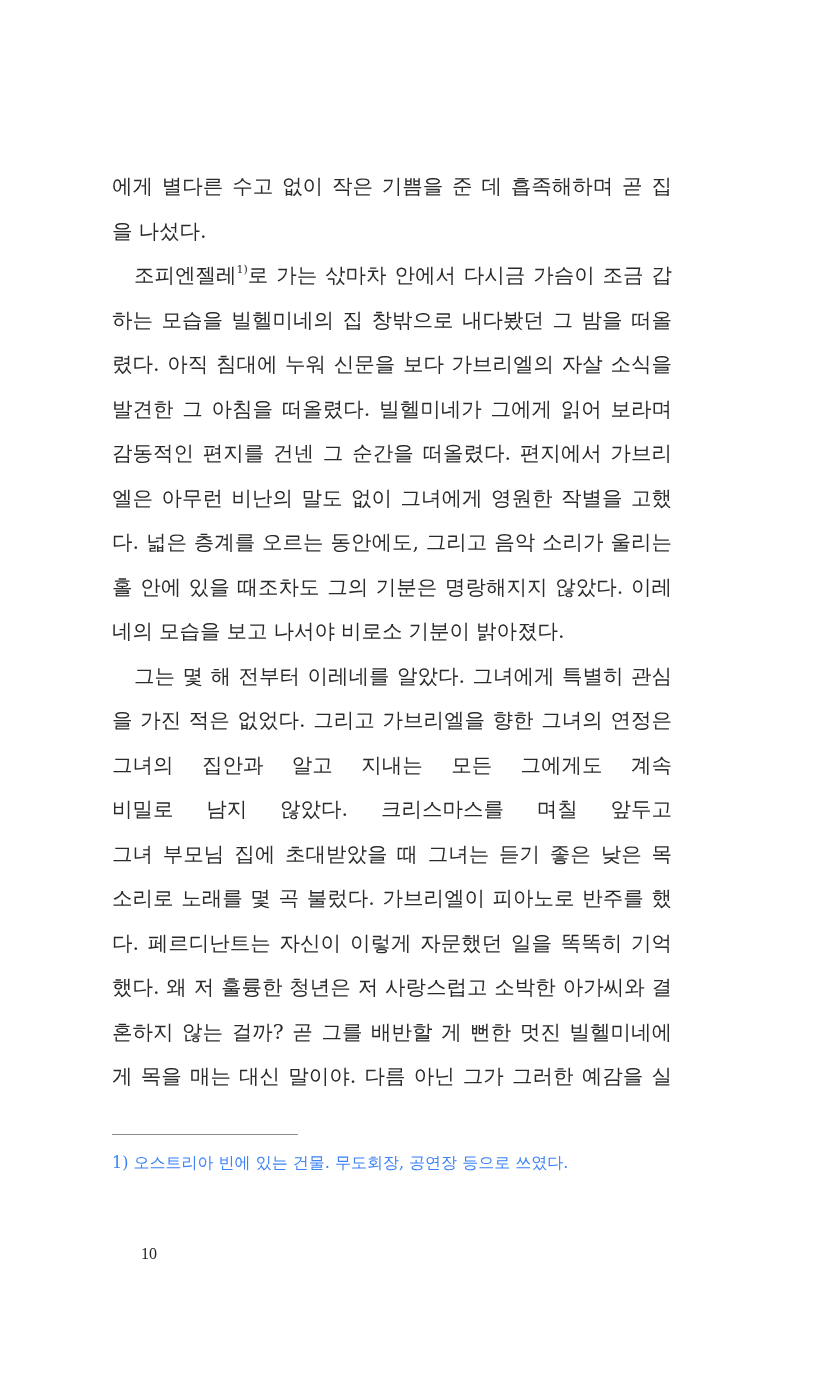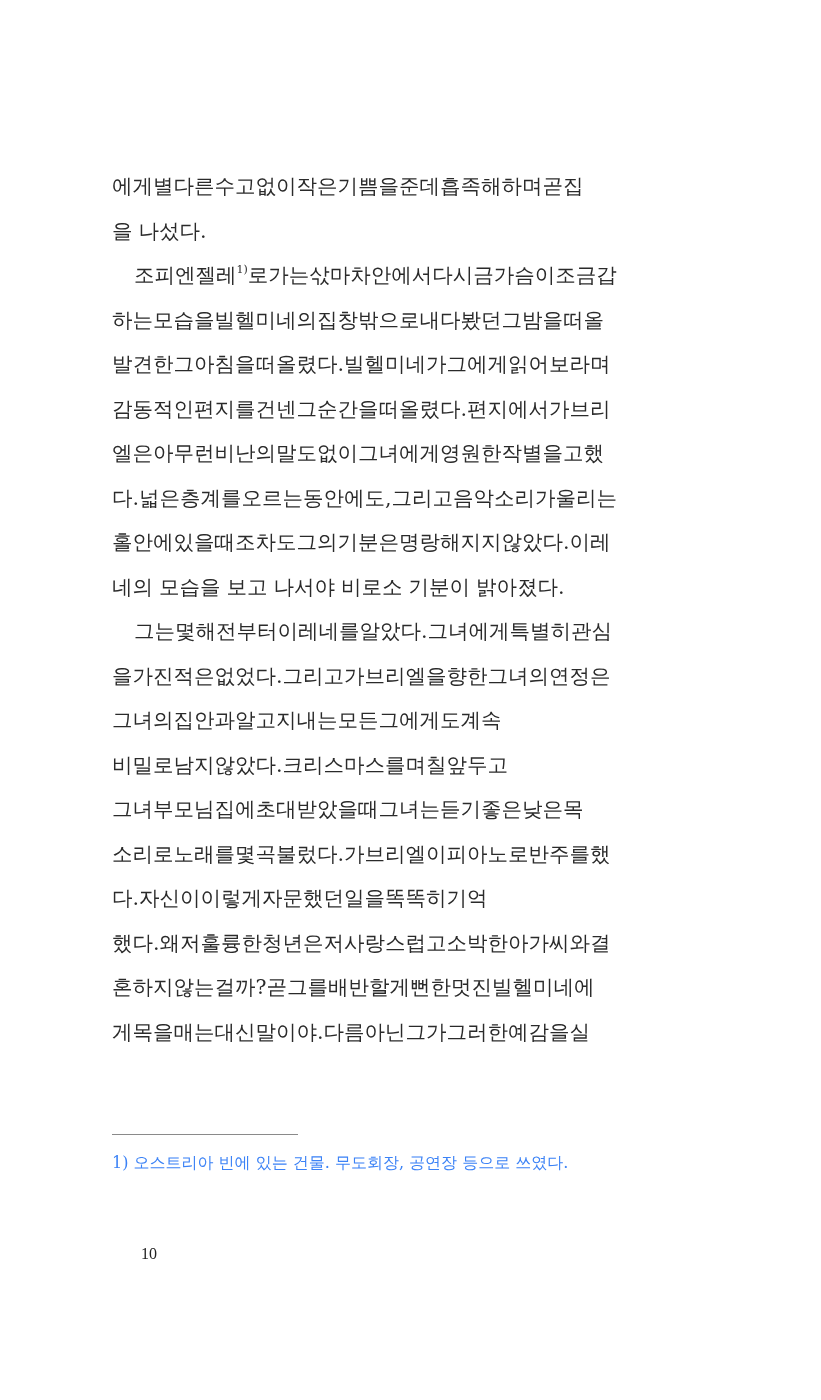--- a/index.html
+++ b/index.html
@@ -27,20 +27,21 @@
       top: 164px;
       width: 560px;
     }
     .line {
       height: 44.5px;
       line-height: 44.5px;
       font-size: 20.5px;
       white-space: nowrap;
       letter-spacing: 0px;
       display: flex;
+      justify-content: space-between;
       word-spacing: 0;
     }
     .line.indent { padding-left: 22px; }
     .line.last { justify-content: flex-start; }
     .line.last span.w { margin-right: 6px; }
     .line span.w { display: inline-block; }
     sup.fn {
       font-size: 11px;
       vertical-align: 9px;
       line-height: 0;
@@ -110,20 +111,31 @@
         <span class="w">모습을</span>
         <span class="w">빌헬미네의</span>
         <span class="w">집</span>
         <span class="w">창밖으로</span>
         <span class="w">내다봤던</span>
         <span class="w">그</span>
         <span class="w">밤을</span>
         <span class="w">떠올</span>
       </div>
       <div class="line">
+        <span class="w">렸다.</span>
+        <span class="w">아직</span>
+        <span class="w">침대에</span>
+        <span class="w">누워</span>
+        <span class="w">신문을</span>
+        <span class="w">보다</span>
+        <span class="w">가브리엘의</span>
+        <span class="w">자살</span>
+        <span class="w">소식을</span>
+      </div>
+      <div class="line">
         <span class="w">발견한</span>
         <span class="w">그</span>
         <span class="w">아침을</span>
         <span class="w">떠올렸다.</span>
         <span class="w">빌헬미네가</span>
         <span class="w">그에게</span>
         <span class="w">읽어</span>
         <span class="w">보라며</span>
       </div>
       <div class="line">
@@ -235,20 +247,21 @@
         <span class="w">몇</span>
         <span class="w">곡</span>
         <span class="w">불렀다.</span>
         <span class="w">가브리엘이</span>
         <span class="w">피아노로</span>
         <span class="w">반주를</span>
         <span class="w">했</span>
       </div>
       <div class="line">
         <span class="w">다.</span>
+        <span class="w">페르디난트는</span>
         <span class="w">자신이</span>
         <span class="w">이렇게</span>
         <span class="w">자문했던</span>
         <span class="w">일을</span>
         <span class="w">똑똑히</span>
         <span class="w">기억</span>
       </div>
       <div class="line">
         <span class="w">했다.</span>
         <span class="w">왜</span>

